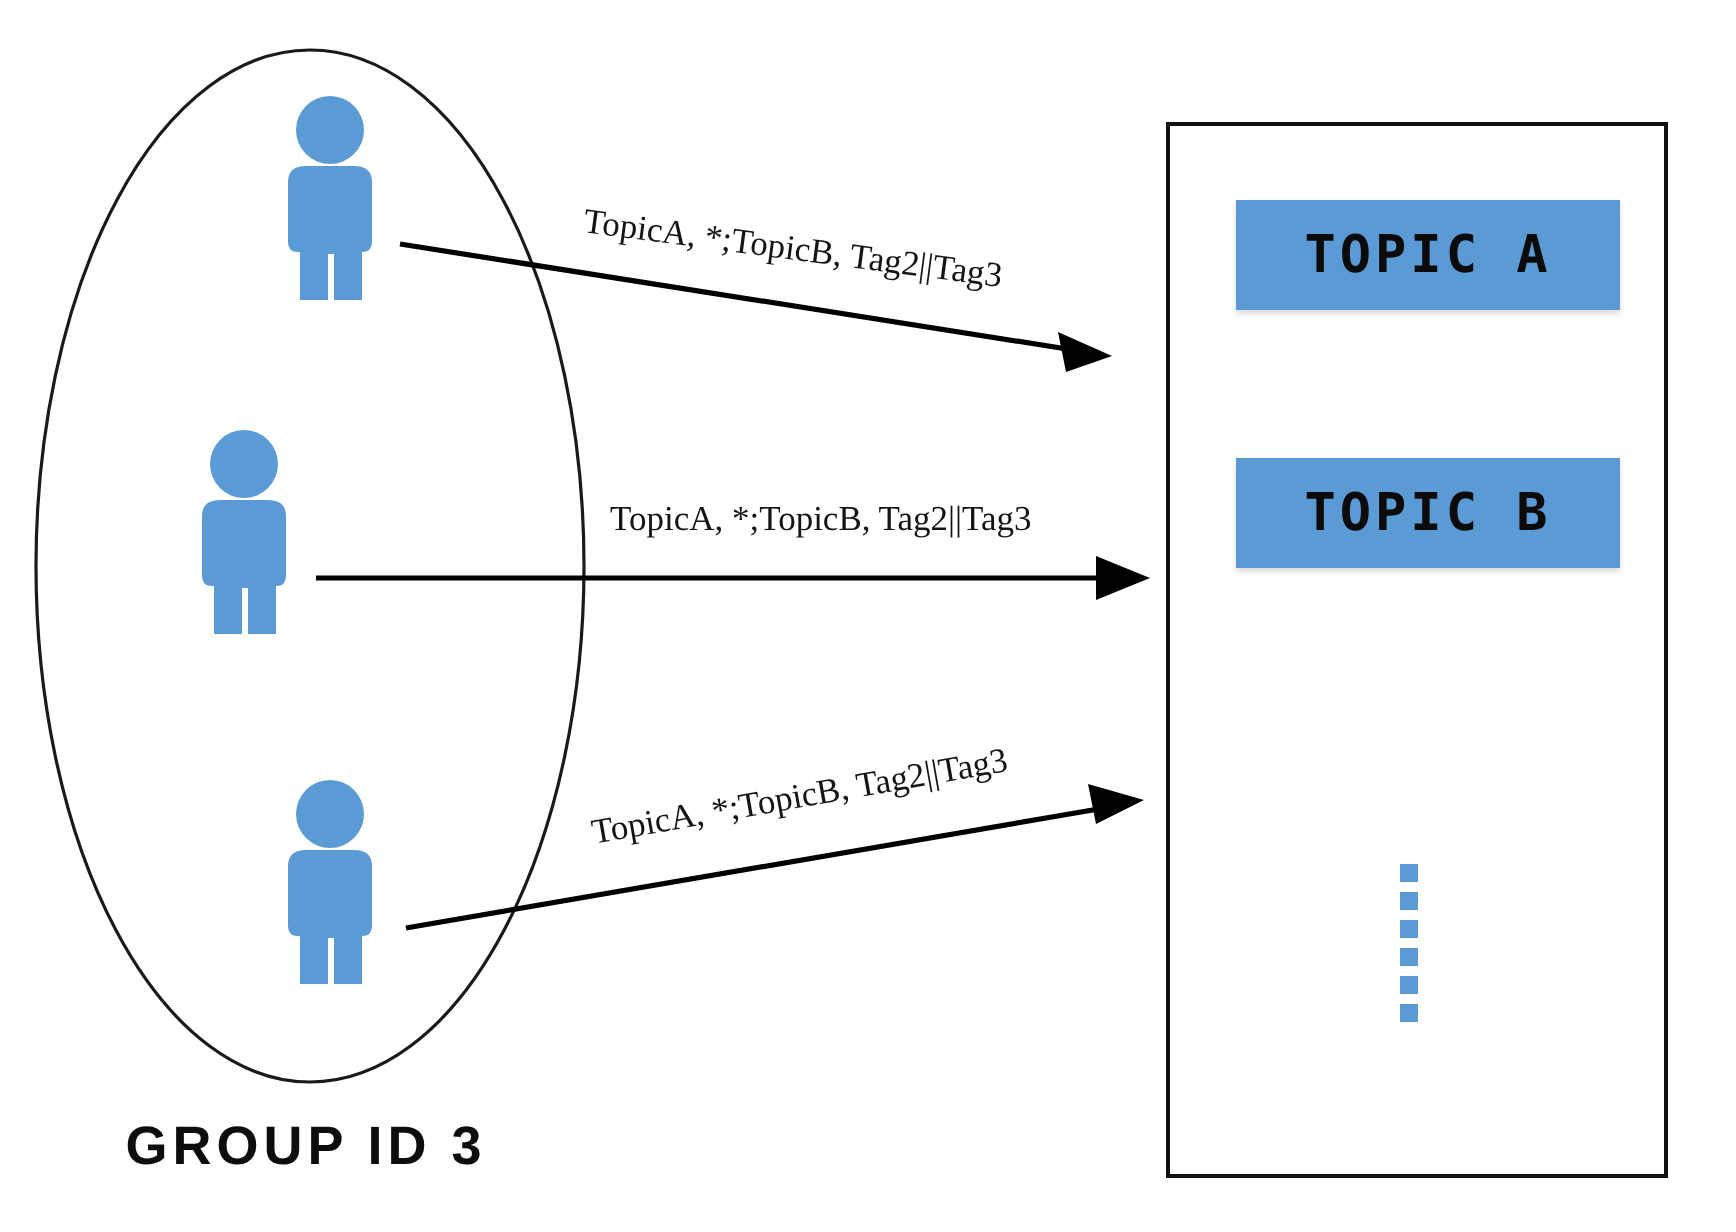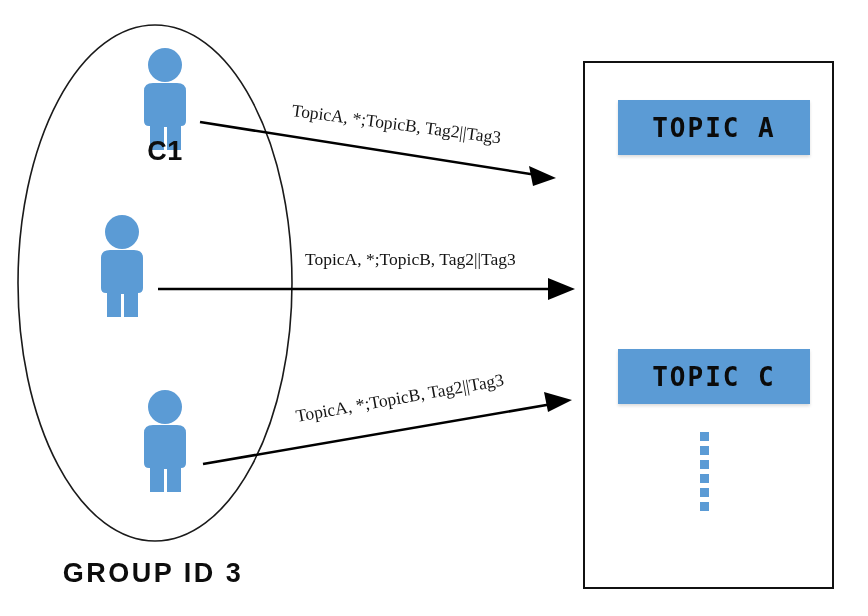--- a/index.html
+++ b/index.html
@@ -148,21 +148,20 @@
 
   <div class="person" style="left:126px; top:47px;">
     <svg width="78" height="105" viewBox="0 0 78 105">
       <circle cx="39" cy="18" r="17" fill="#5B9BD5"></circle>
       <path d="M18 44 q0-8 9-8 h24 q9 0 9 8 v30 q0 5-5 5 h-2 v-30 h-28 v30 h-2 q-5 0-5-5 z" fill="#5B9BD5"></path>
       <rect x="20" y="40" width="38" height="40" rx="8" fill="#5B9BD5"></rect>
       <rect x="24" y="72" width="14" height="31" fill="#5B9BD5"></rect>
       <rect x="41" y="72" width="14" height="31" fill="#5B9BD5"></rect>
     </svg>
   </div>
-  <div class="person-label" style="left:95px; top:136px;">C1</div>
 
   <div class="person" style="left:83px; top:214px;">
     <svg width="78" height="105" viewBox="0 0 78 105">
       <circle cx="39" cy="18" r="17" fill="#5B9BD5"></circle>
       <path d="M18 44 q0-8 9-8 h24 q9 0 9 8 v30 q0 5-5 5 h-2 v-30 h-28 v30 h-2 q-5 0-5-5 z" fill="#5B9BD5"></path>
       <rect x="20" y="40" width="38" height="40" rx="8" fill="#5B9BD5"></rect>
       <rect x="24" y="72" width="14" height="31" fill="#5B9BD5"></rect>
       <rect x="41" y="72" width="14" height="31" fill="#5B9BD5"></rect>
     </svg>
   </div>
@@ -185,24 +184,24 @@
 
   <div class="edge-label" style="left:296px; top:406px; transform: rotate(-10deg);">TopicA, *;TopicB, Tag2||Tag3</div>
 
   <div class="broker-box" style="left:583px; top:61px; width:251px; height:528px;">
   </div>
 
   <div class="topic-box" style="left:618px; top:100px; width:192px; height:55px;text-align:center;">
     <span class="topic-label">TOPIC A</span>
   </div>
 
-
-  <div class="topic-box" style="left:618px; top:349px; width:192px; height:55px;">
-    <span class="topic-label">TOPIC C</span>
-  </div>
+  <div class="topic-box" style="left:618px; top:229px; width:192px; height:55px;">
+    <span class="topic-label">TOPIC B</span>
+  </div>
+
 
   <div class="vdots" style="left:700px; top:432px;">
     <div class="vdot"></div>
     <div class="vdot"></div>
     <div class="vdot"></div>
     <div class="vdot"></div>
     <div class="vdot"></div>
     <div class="vdot"></div>
   </div>
 

